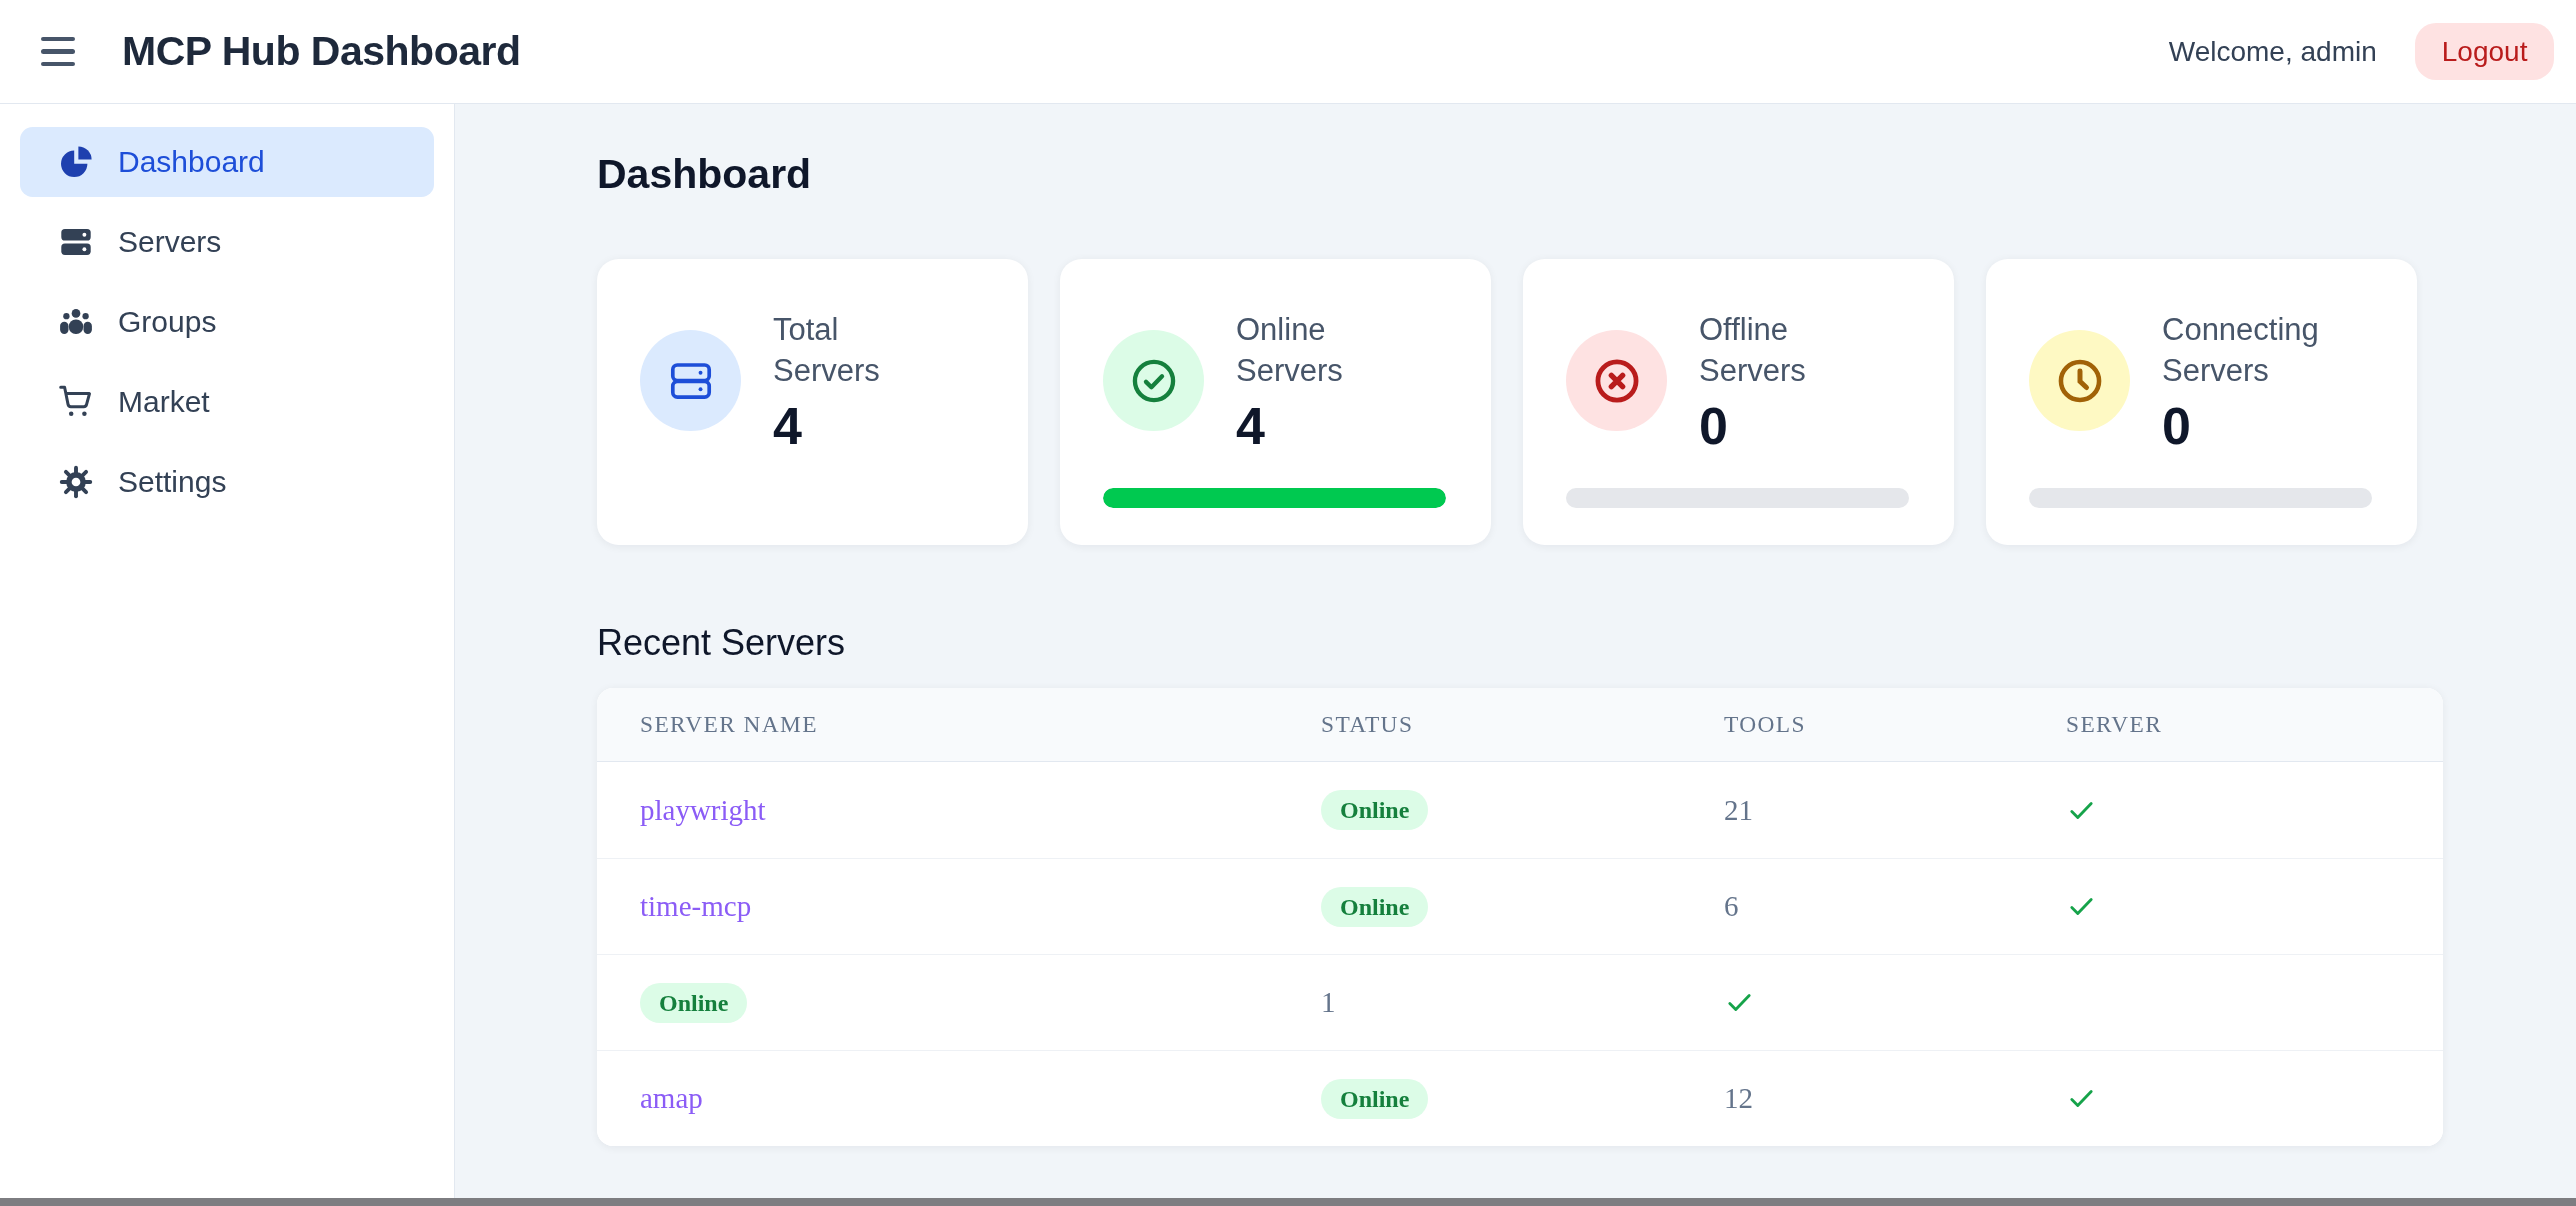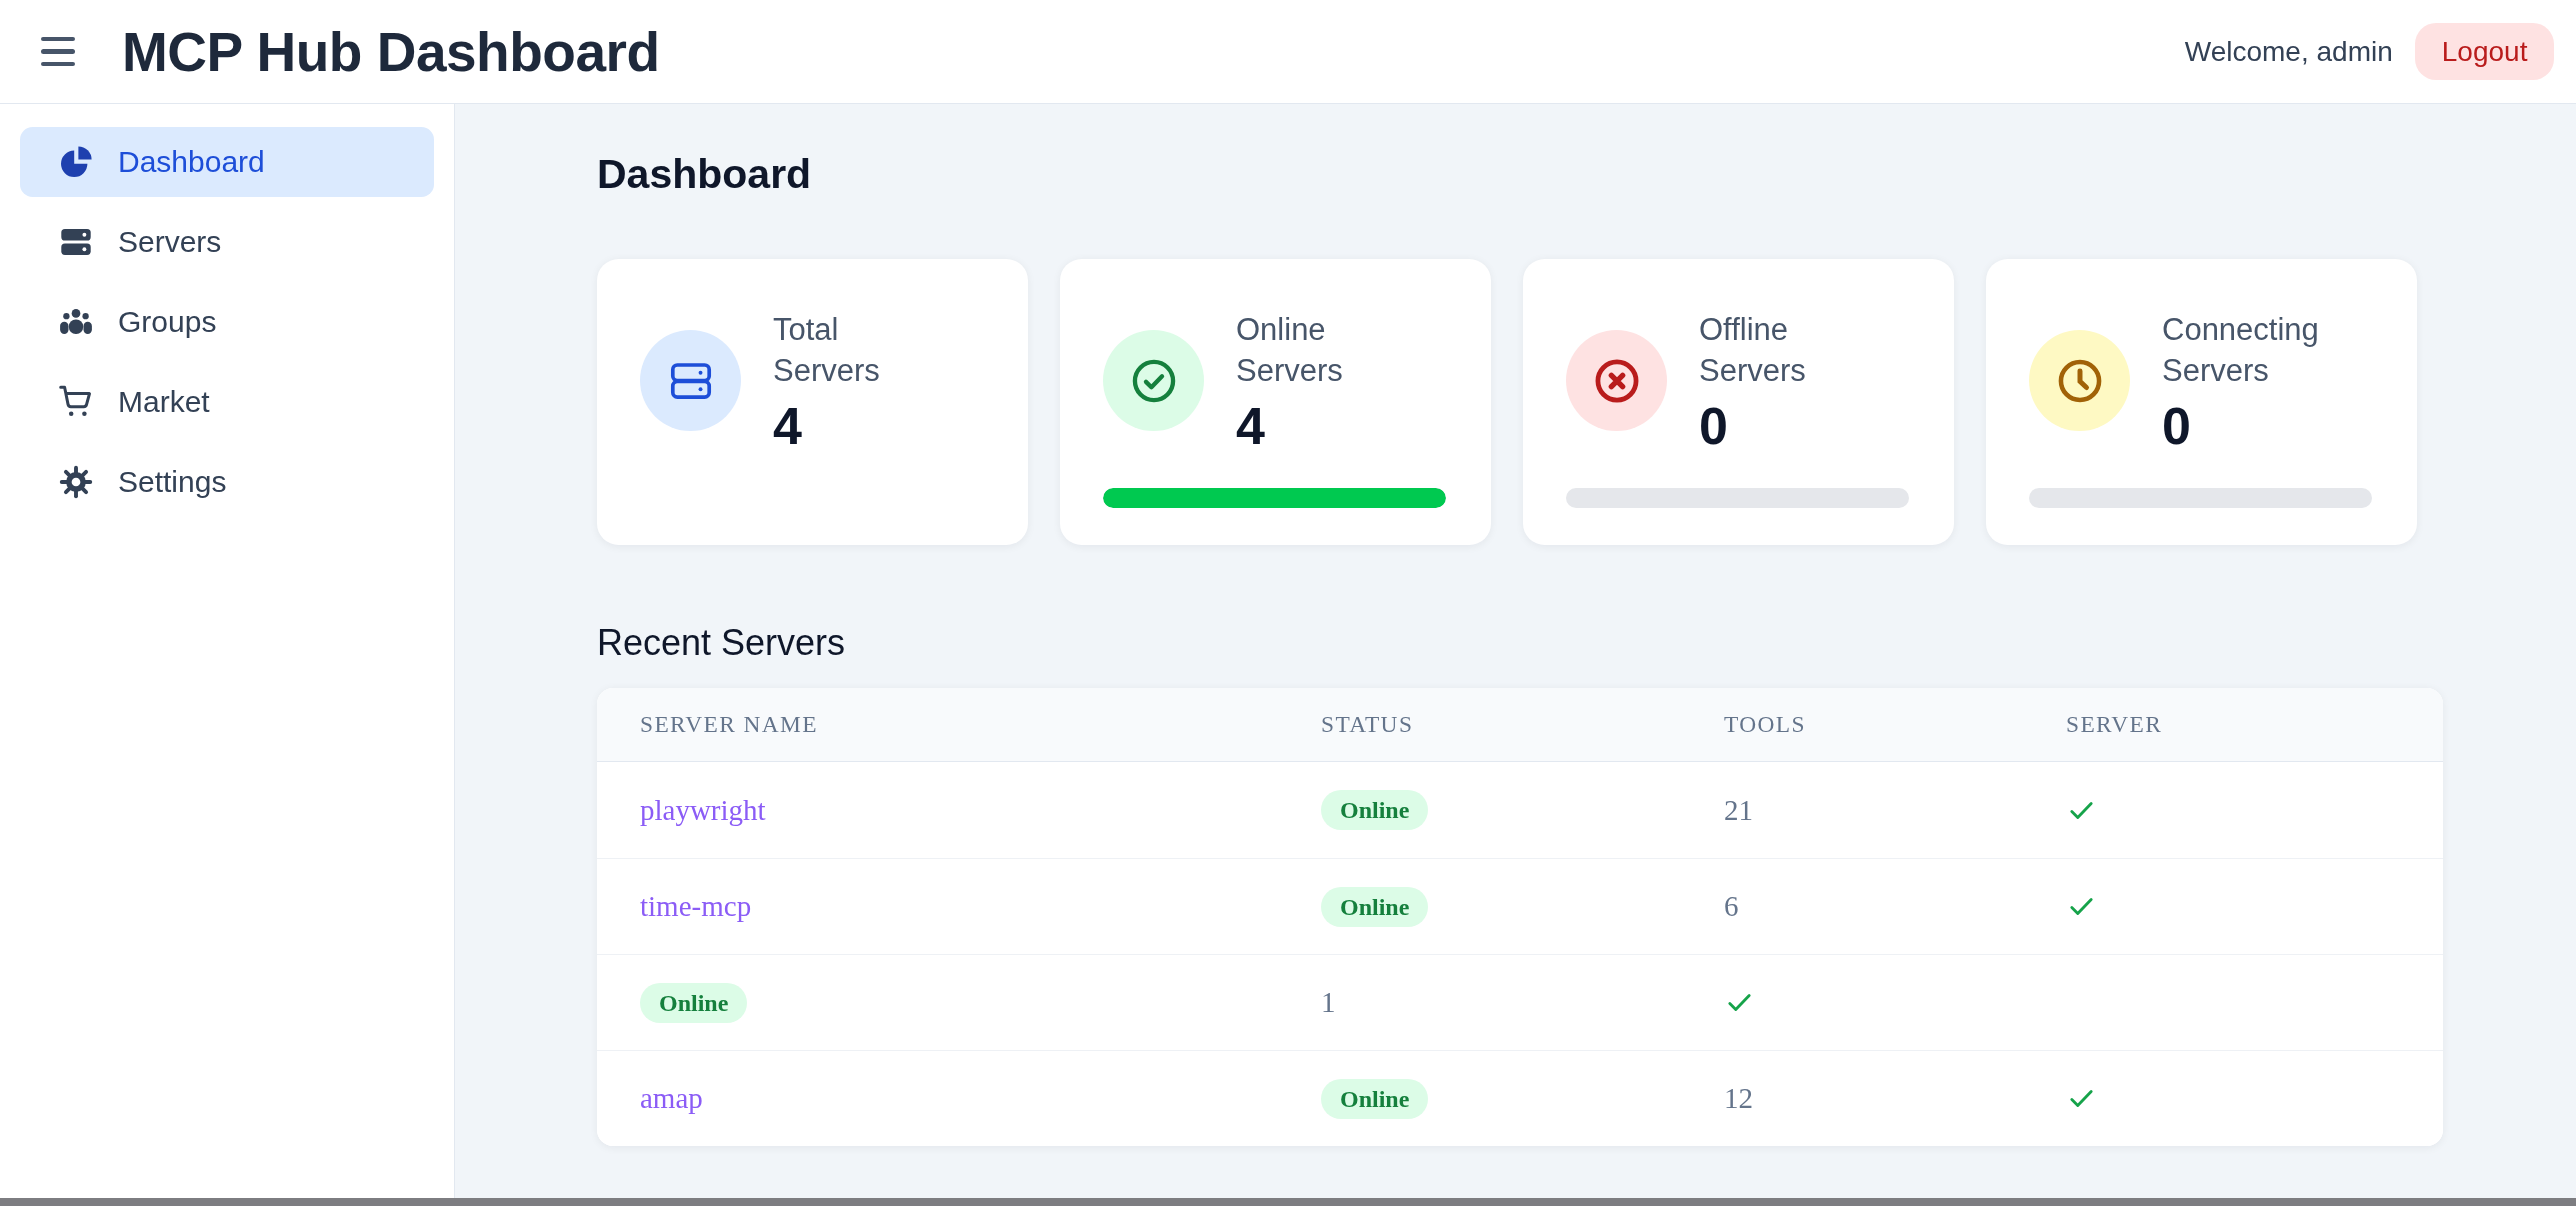--- a/index.html
+++ b/index.html
@@ -12,22 +12,22 @@
   .app { width: 2576px; height: 1206px; display: flex; flex-direction: column; position: relative; }
 
   
   .header {
     height: 104px; flex-shrink: 0; background: #ffffff;
     border-bottom: 1.8px solid #e2e8f0;
     display: flex; align-items: center; padding: 0 21.6px 0 41px;
   }
   .hamburger { width: 34px; display: flex; flex-direction: column; gap: 8px; margin-right: 47px; cursor: pointer; }
   .hamburger i { display: block; height: 4.5px; width: 34px; border-radius: 2.7px; background: #475569; }
-  .header-title { font-size: 55px; font-weight: bold; color: #1e293b; letter-spacing: -0.5px; }
-  .header-right { margin-left: auto; display: flex; align-items: center; gap: 22px; }
+  .header-title { font-size: 41px; font-weight: bold; color: #1e293b; letter-spacing: -0.5px; }
+  .header-right { margin-left: auto; display: flex; align-items: center; gap: 38px; }
   .welcome { font-size: 28px; color: #334155; }
   .logout-btn {
     font-family: inherit; font-size: 28px; color: #b91c1c; background: #fee2e2;
     border: none; border-radius: 21px; padding: 14.4px 27px; cursor: pointer; line-height: 1;
   }
 
   
   .body { flex: 1; display: flex; min-height: 0; }
   .sidebar {
     width: 455px; flex-shrink: 0; background: #ffffff;

